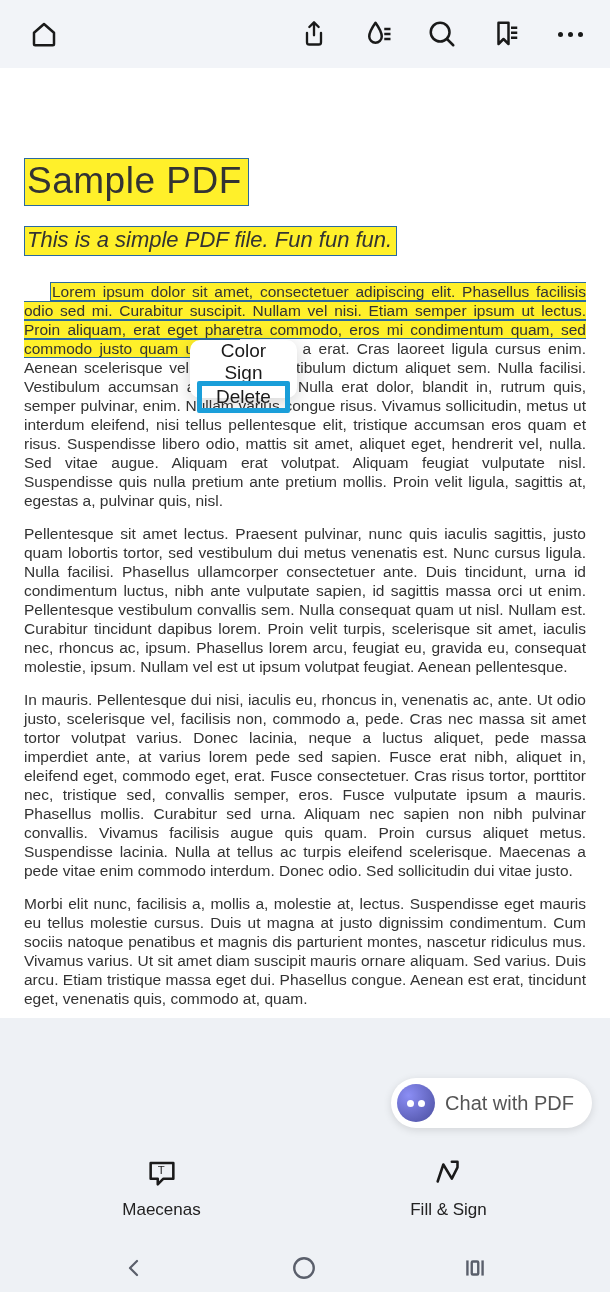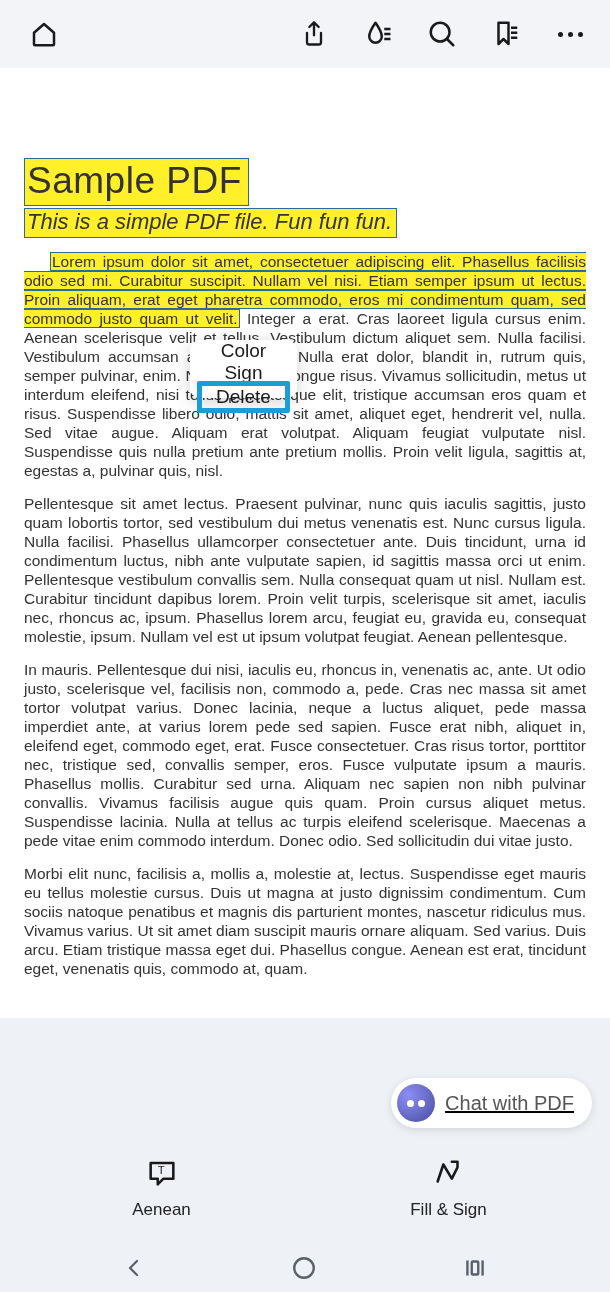--- a/index.html
+++ b/index.html
@@ -38,31 +38,31 @@
     }
     .doc-title {
       display: inline-block;
       background: #fff02a;
       border: 1px solid #2a6aa0;
       font-size: 37px;
       font-weight: 400;
       color: #333;
       letter-spacing: 0.5px;
       padding: 1px 6px 3px 2px;
-      margin-bottom: 2px;
+      margin-bottom: 20px;
     }
     .doc-subtitle {
       display: inline-block;
       background: #fff02a;
       border: 1px solid #2a6aa0;
       font-size: 22px;
       font-style: italic;
       color: #333;
       padding: 0 4px 2px 2px;
-      margin-bottom: 14px;
+      margin-bottom: 26px;
     }
     .body-text {
       font-size: 15.5px;
       line-height: 19px;
       color: #333;
       text-align: justify;
     }
     .hl {
       background: #fff02a;
       border: 1px solid #2a6aa0;
@@ -112,21 +112,20 @@
       position: absolute;
       right: 18px;
       top: 60px;
       background: #fff;
       border-radius: 26px;
       height: 50px;
       display: flex;
       align-items: center;
       padding: 0 18px 0 6px;
       box-shadow: 0 2px 8px rgba(0,0,0,0.12);
-      text-decoration: underline;
     }
     .chat-pill .ai-icon {
       width: 38px; height: 38px; border-radius: 50%;
       background: radial-gradient(circle at 30% 30%, #8b8ef5, #4a4d9e);
       display: flex; align-items: center; justify-content: center;
       margin-right: 10px;
     }
     .chat-pill .ai-icon .eyes {
       display: flex; gap: 4px;
     }
@@ -245,21 +244,21 @@
     </div>
     <span class="label">Chat with PDF</span>
   </div>
 
   <div class="action-row">
     <div class="action-item">
       <svg width="34" height="34" viewBox="0 0 24 24">
         <path d="M4 5 H20 V16 H13 L9 20 V16 H4 Z" stroke-linejoin="round"></path>
           <text x="9" y="13" font-size="8" fill="#1a1a1a" stroke="none">T</text>
       </svg>
-      <span class="label">Aenean</span>
+      <span class="label">Maecenas</span>
     </div>
     <div class="action-item">
       <svg width="34" height="34" viewBox="0 0 24 24">
         <path d="M4 18 L8 6 L14 16 L18 8 M14 4 L18 4 L18 8" stroke-linecap="round" stroke-linejoin="round"></path>
       </svg>
       <span class="label">Fill &amp; Sign</span>
     </div>
   </div>
 </div>
 

